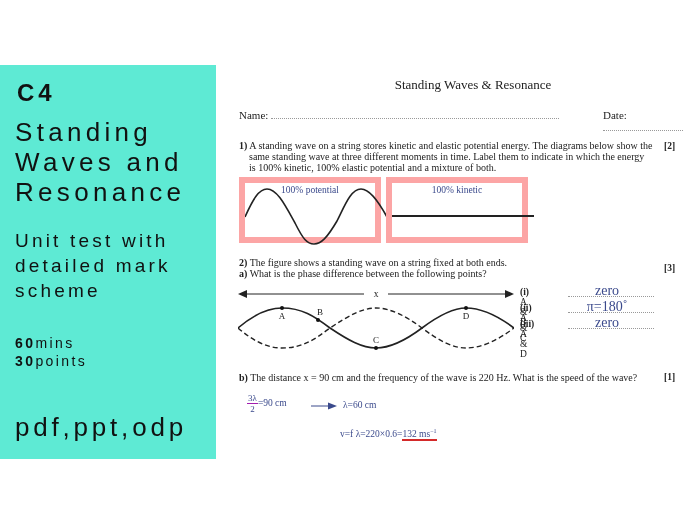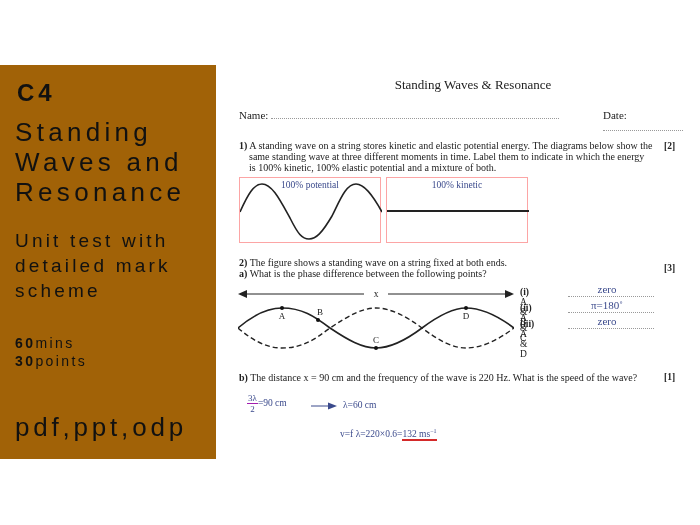--- a/index.html
+++ b/index.html
@@ -2,51 +2,51 @@
 <html><head>
   <meta charset="utf-8">
   <style>
     * { margin: 0; padding: 0; box-sizing: border-box; }
     html, body { width: 700px; height: 525px; background: #ffffff; overflow: hidden; }
     body { position: relative; font-family: "Liberation Serif", serif; color: #222; }
 
     
     .cover {
       position: absolute; left: 0; top: 65px; width: 216px; height: 394px;
-      background: #a16207;
+      background: #5eead4;
       font-family: "Liberation Sans", sans-serif; color: #111;
     }
     .cover .code { position: absolute; left: 17px; top: 14px; font-size: 24px; font-weight: bold; letter-spacing: 4px; }
     .cover .title { position: absolute; left: 15px; top: 52px; font-size: 26px; letter-spacing: 4.3px; line-height: 30px; }
     .cover .subtitle { position: absolute; left: 15px; top: 163px; font-size: 19px; letter-spacing: 3.2px; line-height: 25px; }
     .cover .stats { position: absolute; left: 15px; top: 269px; font-size: 14px; letter-spacing: 2.4px; line-height: 18px; }
     .cover .stats b { font-weight: bold; }
     .cover .formats { position: absolute; left: 15px; top: 347px; font-size: 26px; letter-spacing: 3.8px; }
 
     
     .sheet { position: absolute; left: 220px; top: 0; width: 480px; height: 525px; }
     .ws-title { position: absolute; left: 13px; width: 480px; top: 77px; text-align: center; font-size: 13px; }
     .name-row { position: absolute; left: 19px; top: 109px; font-size: 11px; width: 455px; }
     .name-row .dots { display: inline-block; border-bottom: 1px dotted #999; height: 9px; vertical-align: baseline; }
     .name-row .date { position: absolute; left: 364px; top: 0; }
 
     .q { position: absolute; font-size: 10px; line-height: 11px; color: #222; }
     .q b { font-weight: bold; }
     .marks { position: absolute; font-size: 9.5px; font-weight: bold; }
 
-    .wave-box { position: absolute; top: 177px; width: 142px; height: 66px; border: 1px solid #fca5a5; background: #fff; }
+    .wave-box { position: absolute; top: 177px; width: 142px; height: 66px; border: 6px solid #fca5a5; background: #fff; }
     .wave-box .lbl { position: absolute; top: 2px; left: 0; width: 100%; text-align: center; font-size: 9.5px; color: #3b4a8c; }
     .wave-box svg { position: absolute; left: 0; top: 0; }
 
     .answers { position: absolute; left: 300px; top: 287px; font-size: 9.5px; }
     .ans-row { position: relative; height: 16px; }
     .ans-row .ans-label { position: absolute; left: 0; top: 0; }
     .ans-row .ans-label b { font-weight: bold; }
     .ans-row .dotline { position: absolute; left: 48px; top: 9px; width: 86px; border-bottom: 1px dotted #999; }
-    .ans-row .ans-val { position: absolute; left: 52px; top: -4px; width: 70px; text-align: center; color: #3b4a8c; font-size: 11px; }
+    .ans-row .ans-val { position: absolute; left: 52px; top: -4px; width: 70px; text-align: center; color: #3b4a8c; font-size: 14px; }
 
     .hand { position: absolute; color: #3b4a8c; font-size: 9.5px; }
     .frac { display: inline-block; text-align: center; vertical-align: middle; font-size: 9px; line-height: 10px; }
     .frac .num { display: block; border-bottom: 1px solid #a21caf; padding: 0 1px; }
     .frac .den { display: block; }
     .underline-red { border-bottom: 2px solid #d42a2a; }
   </style>
 </head>
 <body>
 

